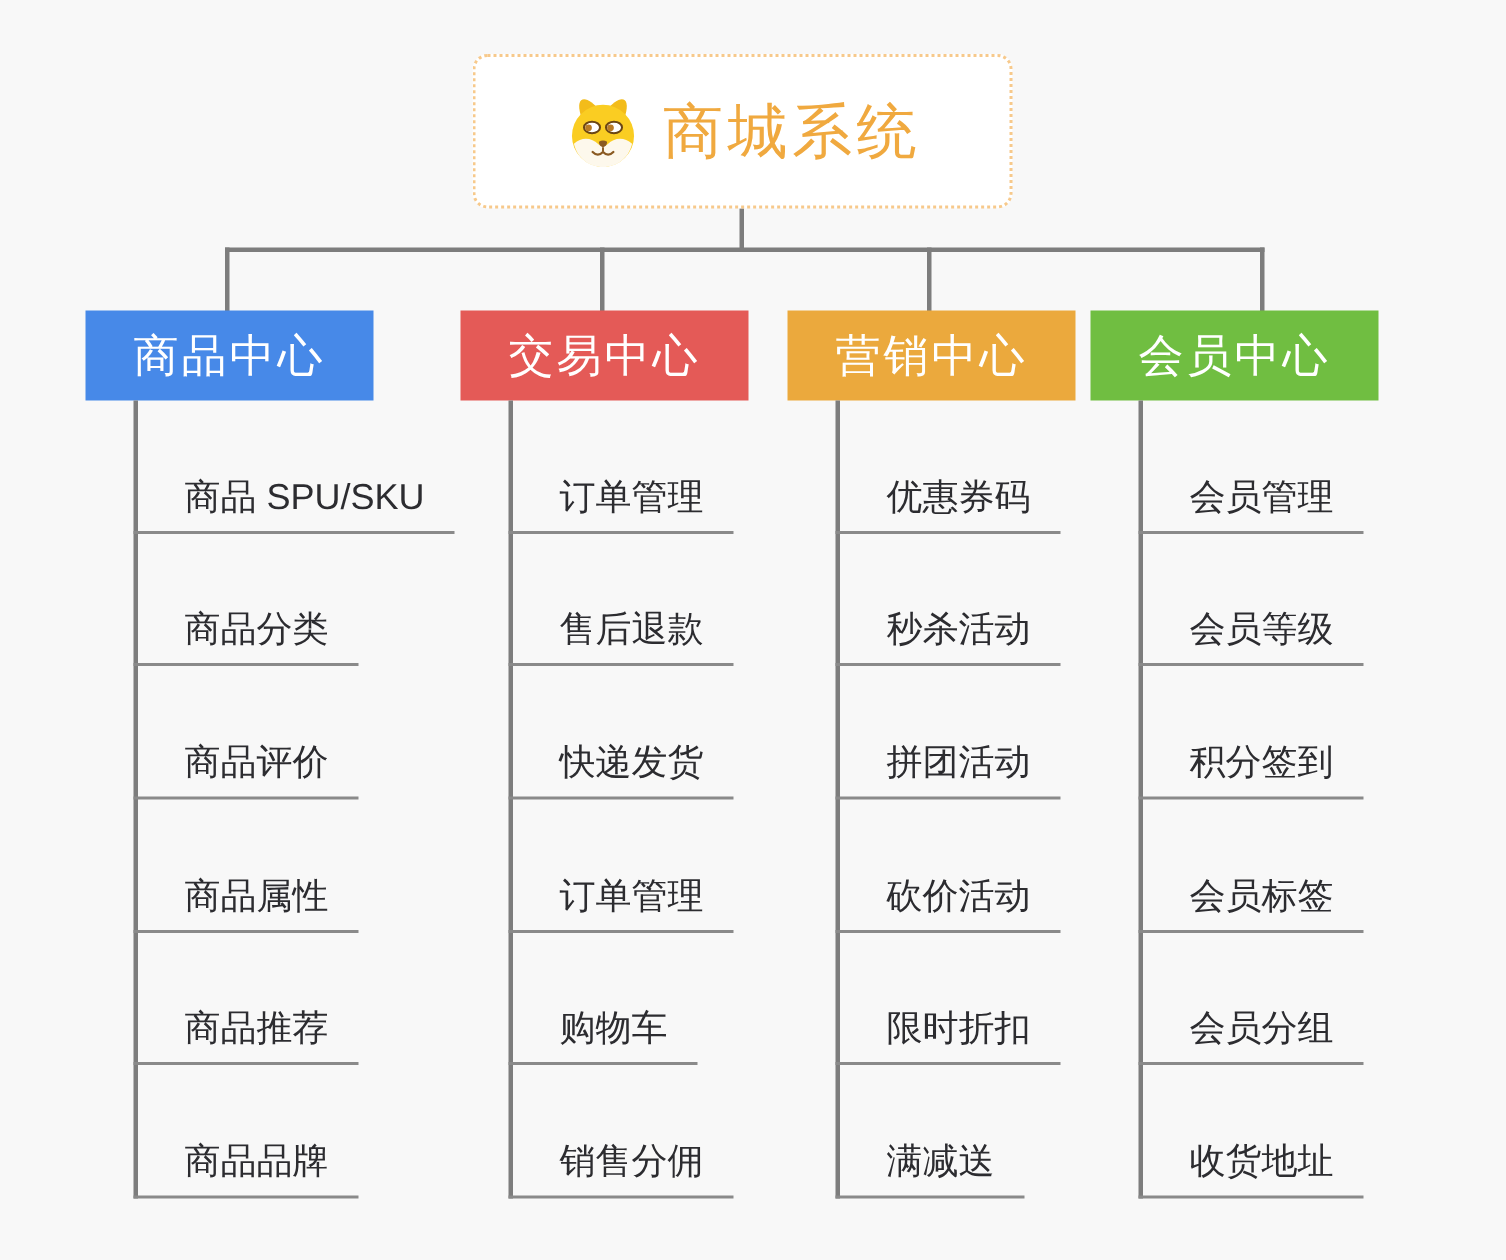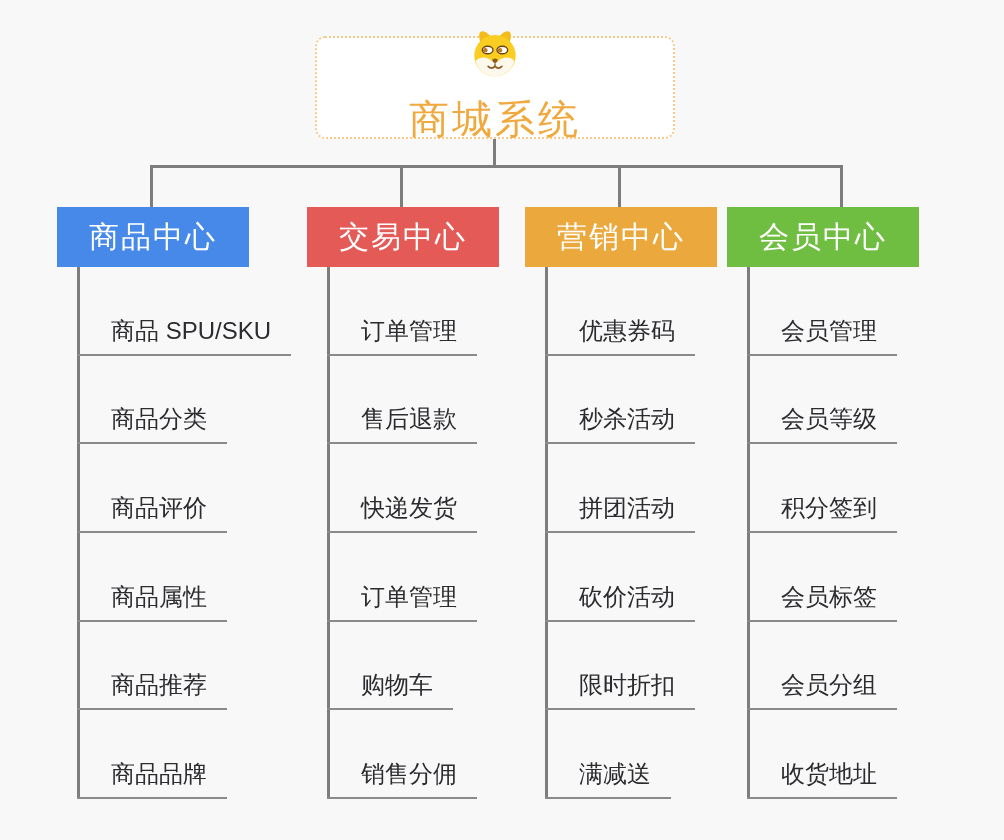--- a/index.html
+++ b/index.html
@@ -60,21 +60,21 @@
     color: #ffffff;
     font-size: 30px;
     letter-spacing: 2px;
     display: flex;
     align-items: center;
     justify-content: center;
     white-space: nowrap;
   }
 
   .children {
-    margin-left: 20px;
+    margin-left: 32px;
     border-left: 3px solid #7d7d7d;
     text-align: right;
   }
   .child {
     height: 88.7px;
     display: flex;
     align-items: flex-end;
   }
   .child-label {
     display: inline-block;
@@ -91,21 +91,21 @@
 
 <div class="canvas">
 
   <div class="conn root-stub"></div>
   <div class="conn hbar"></div>
   <div class="conn drop drop-0"></div>
   <div class="conn drop drop-1"></div>
   <div class="conn drop drop-2"></div>
   <div class="conn drop drop-3"></div>
 
-  <div class="root-node" style="border-color: rgb(247, 201, 139); flex-direction: column;">
+  <div class="root-node" style="border-color: rgb(247, 201, 139);">
     <span style="display:flex;">
       <svg width="52" height="50" viewBox="0 0 60 58" aria-hidden="true">
         <path d="M13 17 C9 4 14 1 21 6 L27 11 Z" fill="#F3BC1A"></path>
         <path d="M47 17 C51 4 46 1 39 6 L33 11 Z" fill="#F3BC1A"></path>
         <circle cx="30" cy="32" r="24" fill="#FACD22"></circle>
         <path d="M7.5 38 C14 32 22 34 26 38 C28.5 40.5 31.5 40.5 34 38 C38 34 46 32 52.5 38 C50 49 41 56 30 56 C19 56 10 49 7.5 38 Z" fill="#FDF8EC"></path>
         <ellipse cx="21.5" cy="25.5" rx="6.2" ry="4.4" fill="#FFFFFF" stroke="#6B4613" stroke-width="1.6"></ellipse>
         <ellipse cx="38.5" cy="25.5" rx="6.2" ry="4.4" fill="#FFFFFF" stroke="#6B4613" stroke-width="1.6"></ellipse>
         <circle cx="18.8" cy="25.8" r="2.6" fill="#B97B24"></circle>
         <circle cx="35.8" cy="25.8" r="2.6" fill="#B97B24"></circle>

